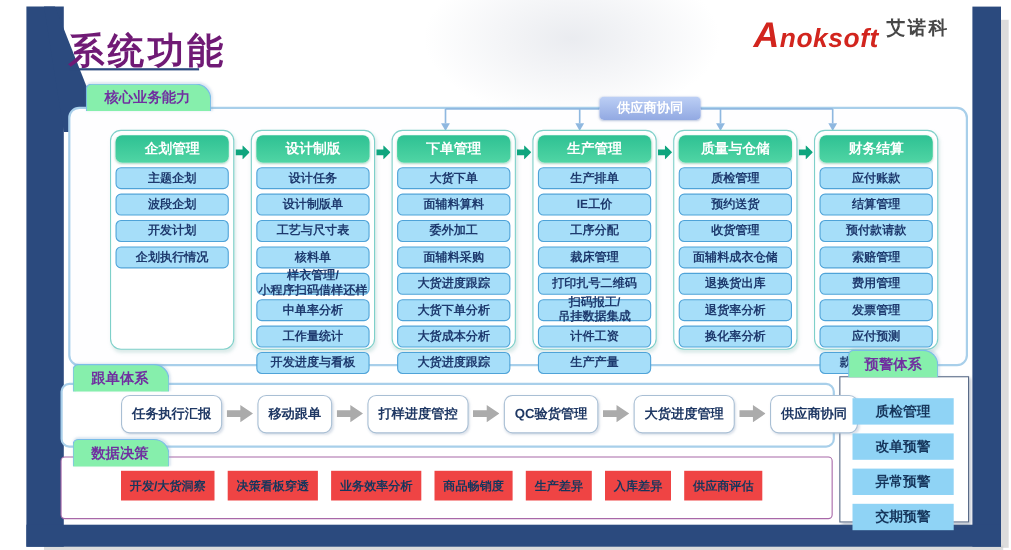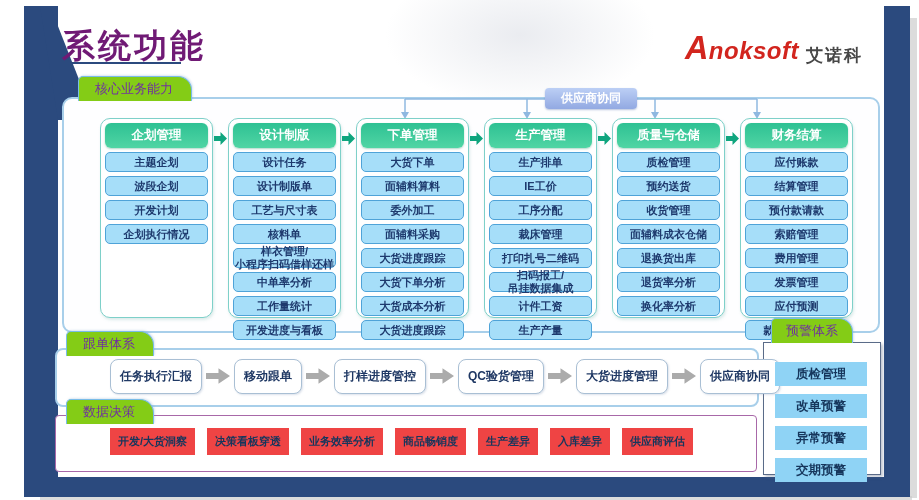--- a/index.html
+++ b/index.html
@@ -6,27 +6,27 @@
   .slide{position:relative;width:919px;height:500px;background:#ffffff;overflow:hidden;
          font-family:"Liberation Sans","DejaVu Sans",sans-serif;}
   .frame-svg{position:absolute;left:0;top:0;width:919px;height:500px;z-index:0;}
   .swoosh{position:absolute;left:380px;top:-40px;width:280px;height:150px;border-radius:50%;
           background:radial-gradient(ellipse at center, rgba(195,200,212,.35), transparent 68%);z-index:1;}
 
   
   .page-title{position:absolute;left:62px;top:24px;margin:0;font-size:33px;font-weight:bold;
               color:#701a75;letter-spacing:3px;z-index:3;}
   .title-underline{position:absolute;left:63px;top:62px;width:118px;height:2px;background:#2B4A7E;z-index:3;}
-  .logo{position:absolute;right:56px;top:30px;z-index:3;display:flex;align-items:flex-end;gap:7px;}
+  .logo{position:absolute;right:56px;top:14px;z-index:3;display:flex;align-items:flex-start;gap:7px;}
   .logo-brand{display:inline-block;font-style:italic;font-weight:bold;color:#D2251E;font-size:24px;letter-spacing:.5px;}
   .logo-brand::first-letter{font-size:1.35em;}
   .logo-cn{font-size:17px;font-weight:bold;color:#474747;letter-spacing:2px;}
 
   
-  .tag{position:absolute;z-index:5;background:#84cc16;color:#7030A0;font-weight:normal;font-size:13px;
+  .tag{position:absolute;z-index:5;background:#86efac;color:#7030A0;font-weight:bold;font-size:13px;
        padding:3px 18px 3px 16px;border-radius:5px 14px 0 0;border:1px solid #79BCE8;border-bottom:none;
        box-shadow:1px -1px 2px rgba(120,160,200,.25);}
 
   
   .core-box{position:absolute;left:62px;top:97px;width:814px;height:232px;border:2px solid #A8CFEA;
             border-radius:10px;background:#FEFEFF;z-index:2;}
   .supplier-svg{position:absolute;left:0;top:80px;width:919px;height:45px;z-index:4;pointer-events:none;}
   .supplier-label{position:absolute;left:545px;top:88px;width:92px;height:21px;z-index:5;
                   background:linear-gradient(180deg,#BCCFF5,#92A9E2);color:#fff;font-size:12px;font-weight:bold;
                   display:flex;align-items:center;justify-content:center;border-radius:4px;

